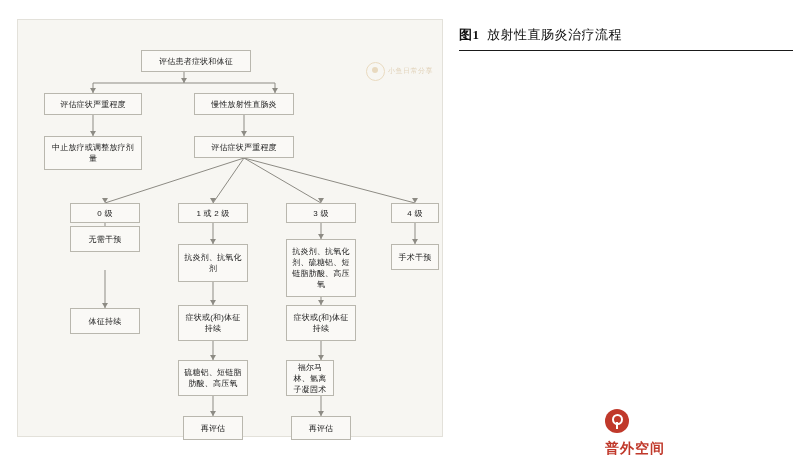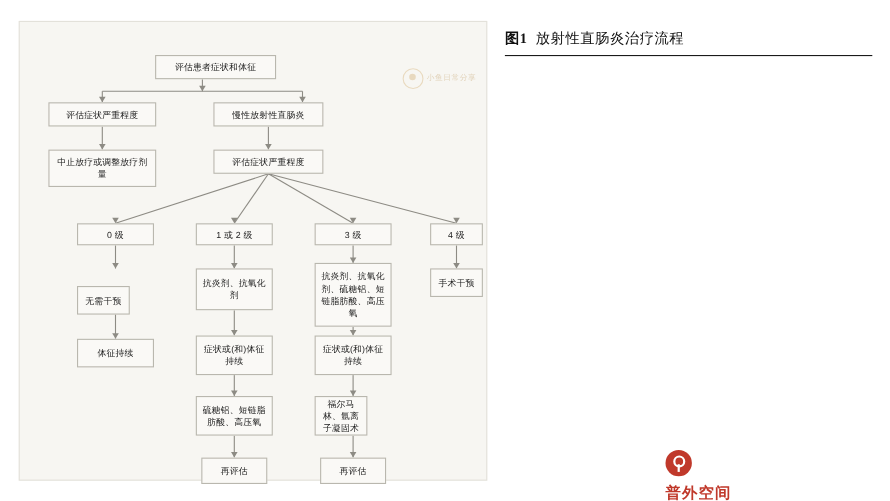--- a/index.html
+++ b/index.html
@@ -189,21 +189,21 @@
     <div class="node" style="left:160px;top:183px;width:70px;height:20px;">
         <span>1 或 2 级</span>
       </div>
     <div class="node" style="left:268px;top:183px;width:70px;height:20px;">
         <span>3 级</span>
       </div>
     <div class="node" style="left:373px;top:183px;width:48px;height:20px;">
         <span>4 级</span>
       </div>
 
-    <div class="node" style="left:52px;top:240px;width:48px;height:26px;">
+    <div class="node" style="left:52px;top:206px;width:70px;height:26px;">
         <span>无需干预</span>
       </div>
     <div class="node" style="left:160px;top:224px;width:70px;height:38px;">
         <span>抗炎剂、抗氧化剂</span>
       </div>
     <div class="node" style="left:268px;top:219px;width:70px;height:58px;">
         <span>抗炎剂、抗氧化剂、硫糖铝、短链脂肪酸、高压氧</span>
       </div>
     <div class="node" style="left:373px;top:224px;width:48px;height:26px;">
         <span>手术干预</span>

